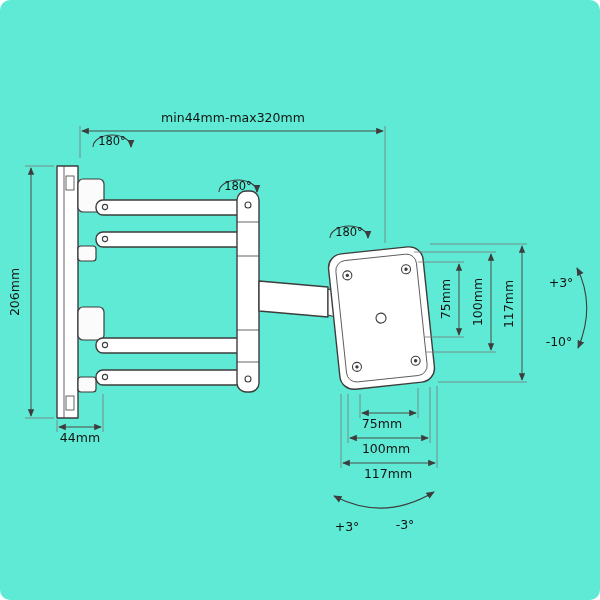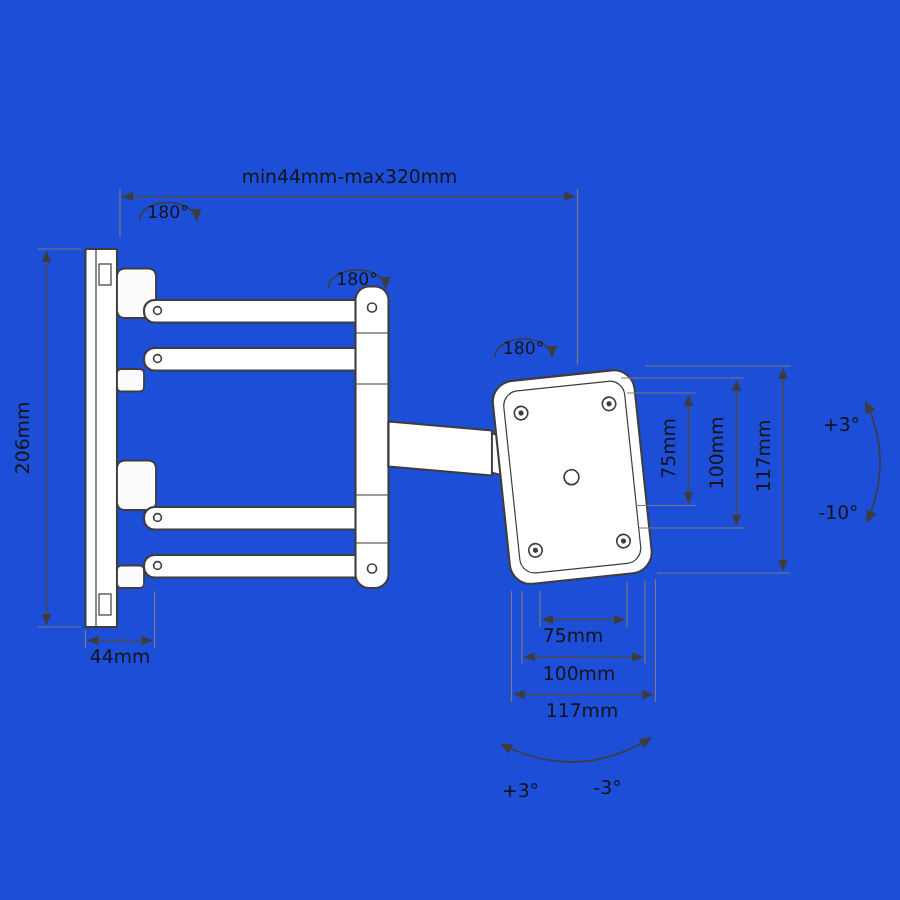--- a/index.html
+++ b/index.html
@@ -1,17 +1,17 @@
 <!DOCTYPE html>
 <html><head>
 <meta charset="utf-8">
 <style>
   html,body{margin:0;padding:0;background:#ffffff;}
-  .stage{width:600px;height:600px;background:#1d4ed8;position:relative;overflow:hidden;
-         font-family:"DejaVu Sans", sans-serif;}
+  .stage{width:600px;height:600px;background:#5eead4;position:relative;overflow:hidden;
+         font-family:"DejaVu Sans", sans-serif;border-radius:10px;}
   svg{display:block;}
   .part{fill:#ffffff;stroke:#3d3d3d;stroke-width:1.4;stroke-linejoin:round;}
   .part2{fill:#fbfbfb;stroke:#3d3d3d;stroke-width:1.2;stroke-linejoin:round;}
   .thin{stroke:#3d3d3d;stroke-width:0.8;fill:none;}
   .dim{stroke:#4a4a4a;stroke-width:1;fill:none;}
   .ext{stroke:#7a7a7a;stroke-width:0.8;fill:none;}
   .arc{stroke:#3d3d3d;stroke-width:1.1;fill:none;}
   .hole{fill:#ffffff;stroke:#3d3d3d;stroke-width:1.1;}
   .holeI{fill:#3d3d3d;stroke:none;}
   .lbl{font-size:12.5px;fill:#141414;}

